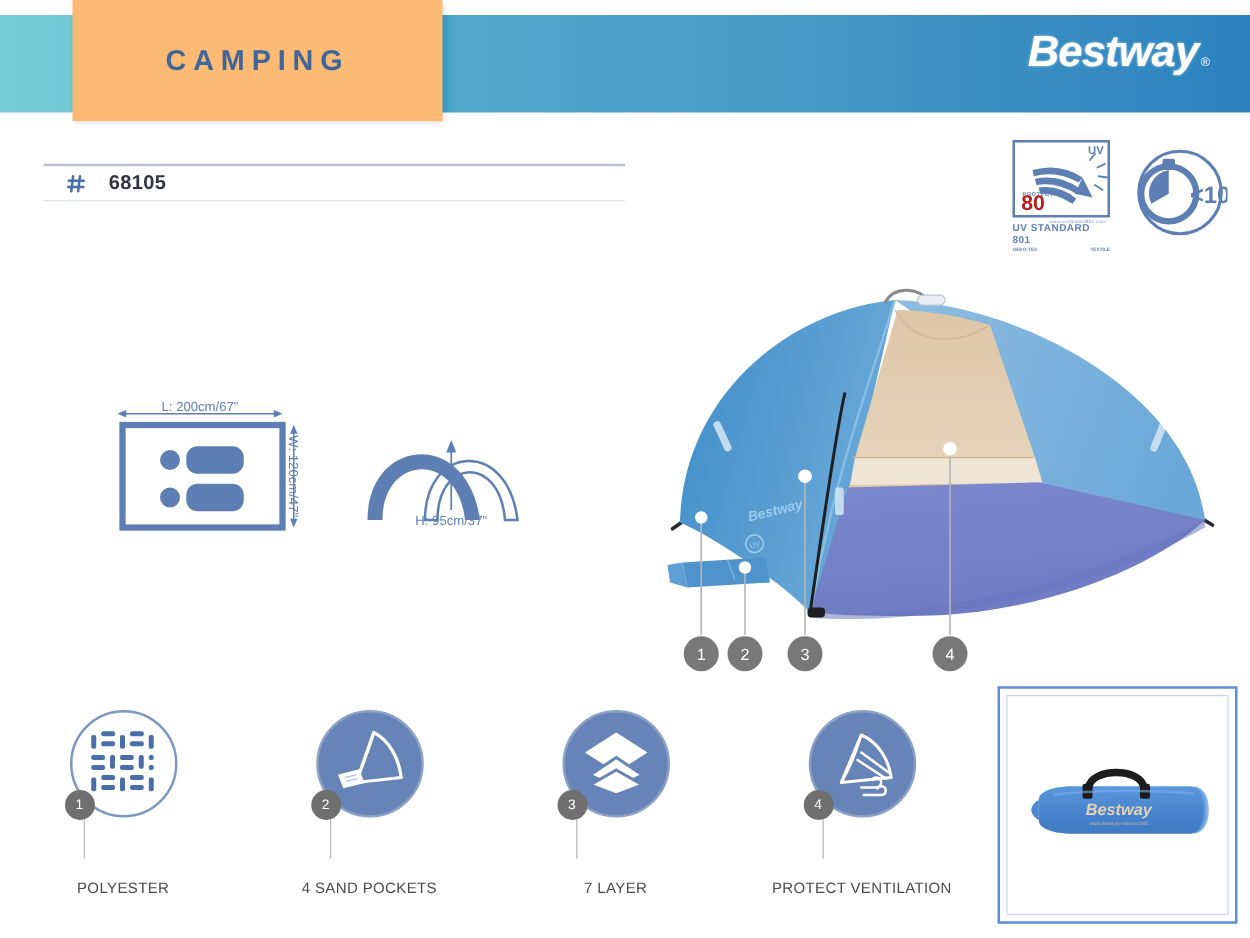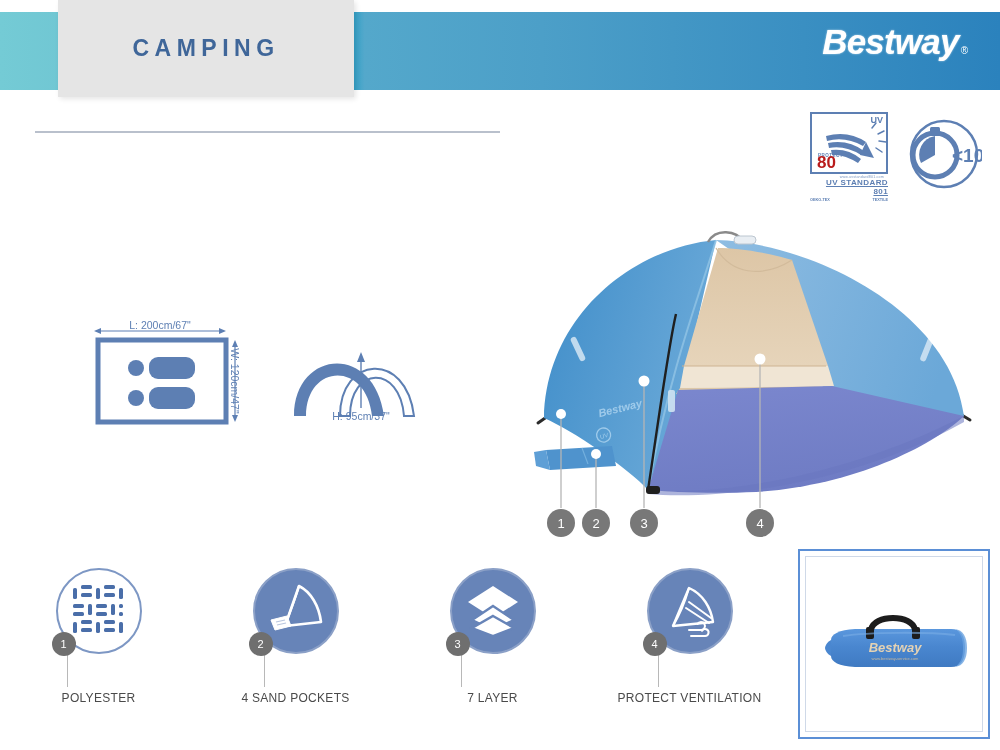--- a/index.html
+++ b/index.html
@@ -16,21 +16,21 @@
   .band-left {
     position: absolute; left: 0; top: 12px; width: 182px; height: 78px;
     background: linear-gradient(90deg, #74cbd5 0%, #6ec4d2 60%, #3fa9c6 100%);
   }
   .band-right {
     position: absolute; left: 345px; top: 12px; width: 655px; height: 78px;
     background: linear-gradient(90deg, #1a9cc4 0%, #54a8cb 3%, #4c9fc8 30%, #3a8fc2 70%, #2b82bd 100%);
   }
   .title-panel {
     position: absolute; left: 58px; top: 0; width: 296px; height: 97px;
-    background: #e5e5e5;
+    background: #fdba74;
     box-shadow: 2px 2px 5px rgba(0,0,0,0.10);
     display: flex; align-items: center; justify-content: center;
   }
   .title-panel .title {
     font-size: 23px; font-weight: bold; letter-spacing: 5.5px;
     color: #3f6699;
   }
   .logo-wrap {
     position: absolute; right: 32px; top: 22px;
     display: flex; align-items: baseline;
@@ -59,21 +59,21 @@
   .spec-val.sku { font-size: 16px; font-weight: bold; color: #2e3440; letter-spacing: 0.3px; }
 
   
   .badges { position: absolute; right: 18px; top: 112px; display: flex; gap: 14px; align-items: flex-start; }
   .uv-badge { width: 78px; }
   .uv-box { width: 78px; height: 62px; border: 2px solid #5d7fb3; position: relative; }
   .uv-label { position: absolute; right: 3px; top: 1px; font-size: 9px; font-weight: bold; color: #5d7fb3; }
   .uv-protect { position: absolute; left: 6px; bottom: 14px; font-size: 4.5px; font-weight: bold; color: #5d7fb3; letter-spacing: 0.5px; }
   .uv-80 { position: absolute; left: 5px; bottom: 1px; font-size: 17px; font-weight: bold; color: #b91c1c; line-height: 1; }
   .uv-url { font-size: 3.6px; color: #7b97c2; text-align: right; padding-right: 4px; margin-top: 1px; letter-spacing: 0.2px;}
-  .uv-std { font-size: 8px; font-weight: bold; color: #5d7fb3; text-align: right; letter-spacing: 0.4px; line-height: 1.1; text-decoration: underline; }
+  .uv-std { font-size: 8px; font-weight: bold; color: #5d7fb3; text-align: left; letter-spacing: 0.4px; line-height: 1.1; }
   .uv-sub { display: flex; justify-content: space-between; font-size: 3.8px; color: #5d7fb3; font-weight: bold; margin-top: 1px; }
   .time-badge { width: 80px; height: 80px; }
 
   
   .dim-floor { position: absolute; left: 88px; top: 318px; }
   .dim-height { position: absolute; left: 288px; top: 330px; }
 
   
   .product { position: absolute; left: 520px; top: 218px; }
 
@@ -89,21 +89,21 @@
   .feat-circle.outline { background: #ffffff; border: 2px solid #7d97c4; }
   .feat-num {
     position: absolute; left: -4px; bottom: -2px;
     width: 24px; height: 24px; border-radius: 50%;
     background: #6f6f6f; color: #fff; font-size: 11px;
     display: flex; align-items: center; justify-content: center;
   }
   .feat-line { width: 1px; height: 33px; background: #b8b8b8; margin-left: -62px; }
   .feat-label {
     font-size: 12px; color: #4a4a4a; letter-spacing: 0.3px;
-    margin-top: 4px; white-space: nowrap;
+    margin-top: 16px; white-space: nowrap;
   }
   .feat-label-row { display: flex; align-items: flex-end; width: 100%; justify-content: center; }
 
   
   .bag-frame {
     position: absolute; left: 798px; top: 549px; width: 192px; height: 190px;
     border: 2px solid #5b8fd6; background: #fff; padding: 5px;
   }
   .bag-inner { width: 100%; height: 100%; border: 1px solid #cfd9e8; display: flex; align-items: center; justify-content: center; }
 </style>
@@ -122,20 +122,33 @@
 
     <div class="logo-wrap">
       <span class="logo-text">Bestway</span>
       <span class="logo-reg">®</span>
     </div>
   </div>
 
   <div class="spec-table">
     <div class="spec-top-rule"></div>
 
+    <div class="spec-row first">
+      <div class="spec-icon">
+        <svg width="16" height="16" viewBox="0 0 16 16">
+          <g stroke="#4a6ea9" stroke-width="2" stroke-linecap="round">
+            <line x1="5.5" y1="2" x2="4" y2="14"></line>
+              <line x1="11" y1="2" x2="9.5" y2="14"></line>
+            <line x1="2" y1="5.5" x2="14" y2="5.5"></line>
+              <line x1="1.6" y1="10.5" x2="13.6" y2="10.5"></line>
+          </g>
+        </svg>
+      </div>
+      <span class="spec-val sku">68105</span>
+    </div>
 
 
 
   </div>
 
   <div class="badges">
 
     <div class="uv-badge">
       <div class="uv-box">
         <span class="uv-label">UV</span>

